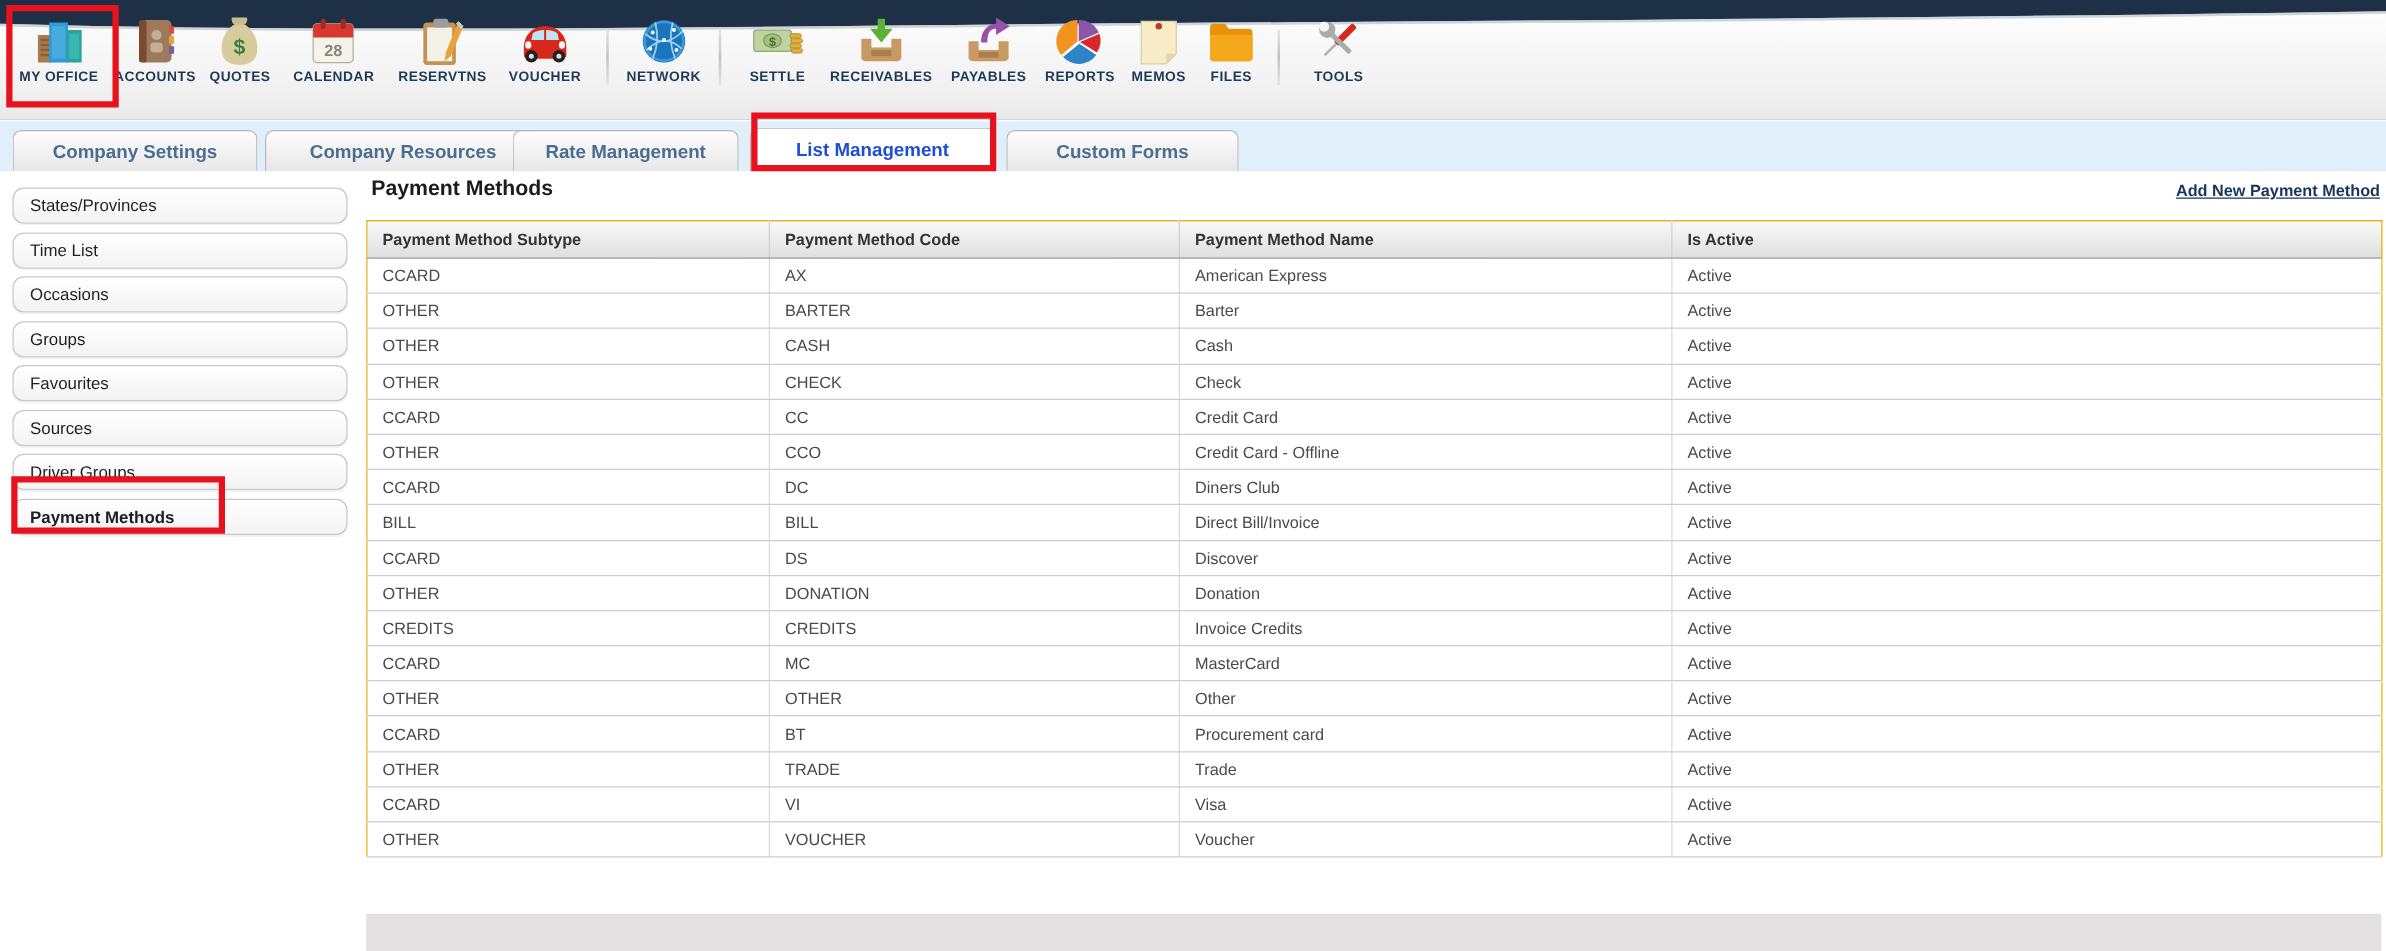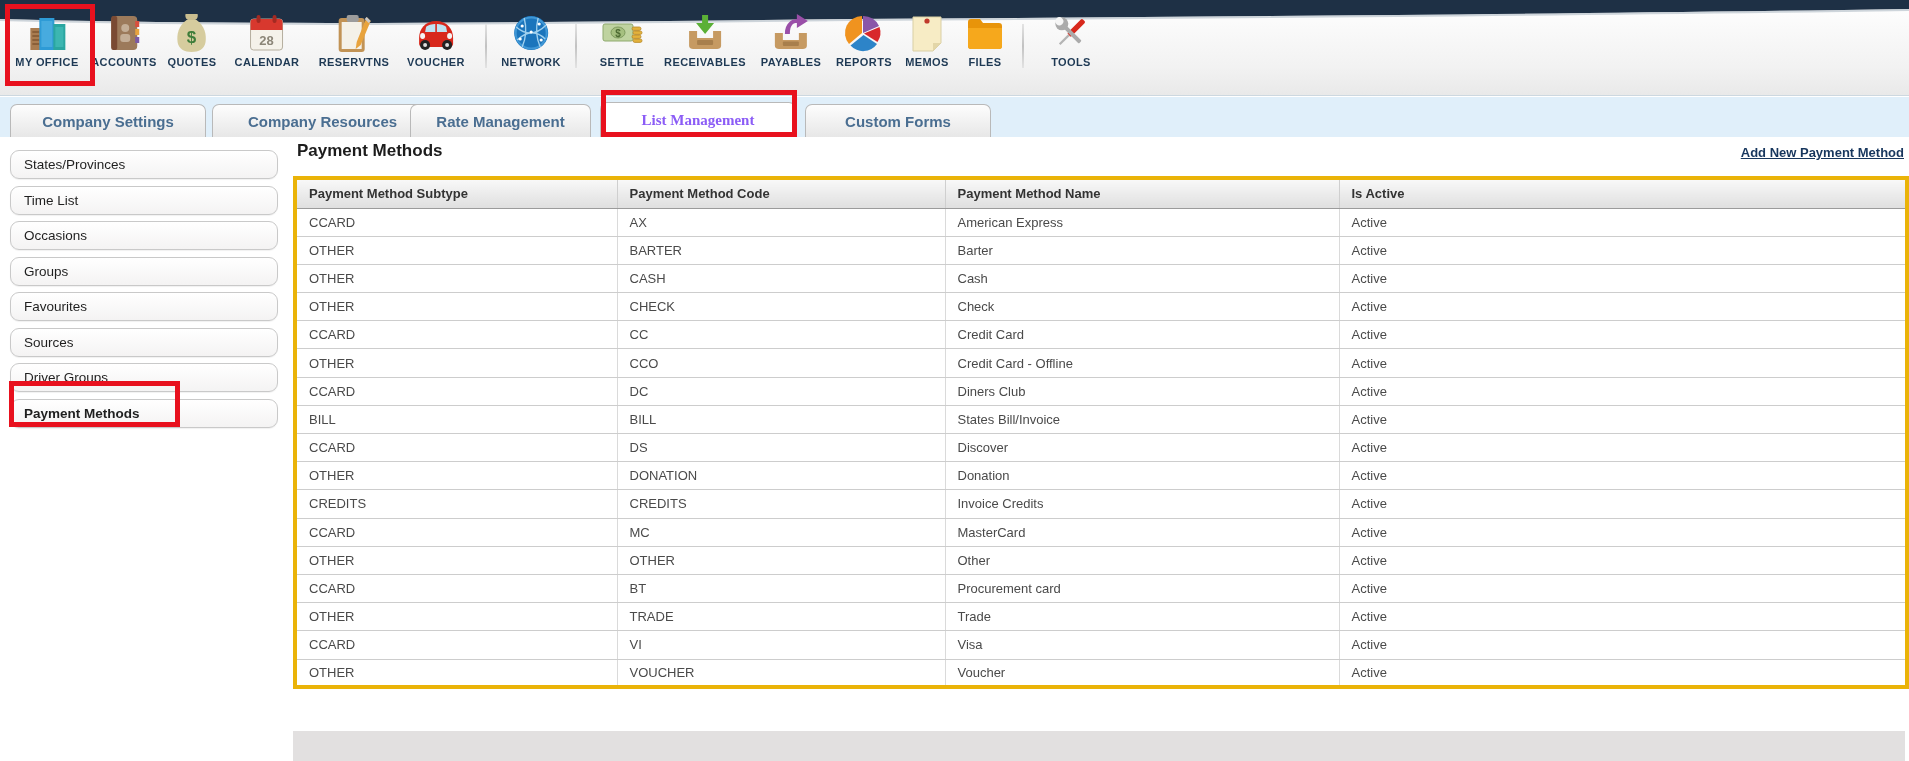--- a/index.html
+++ b/index.html
@@ -18,37 +18,37 @@
             color:#1e3954; letter-spacing:.4px; white-space:nowrap; }
   .tsep { position:absolute; top:24px; width:2px; height:44px;
           background:linear-gradient(#e3e3e3,#c2c2c2,#e3e3e3); }
 
   
   .tabstrip { position:absolute; left:0; top:97px; width:1909px; height:40px; background:#e0effa; }
   .tab { position:absolute; bottom:0; height:33px; display:flex; align-items:center; justify-content:center;
          border:1px solid #b9b9b9; border-bottom:none; border-radius:7px 7px 0 0;
          background:linear-gradient(#fdfdfd,#e7e7e7); color:#4a6e91;
          font-size:15px; font-weight:bold; cursor:pointer; }
-  .tab.active { background:#ffffff; color:#8b5cf6; height:35px;font-family:Liberation Serif, serif; }
+  .tab.active { background:#ffffff; color:#1d4ed8; height:35px; }
 
   
   .sidebar { position:absolute; left:10px; top:150px; width:268px;text-align:right; }
   .side-item { height:29px; margin-bottom:6.5px; border:1px solid #c9c9c9; border-radius:9px;
                background:linear-gradient(#ffffff,#f4f3f3); display:flex; align-items:center;
                padding-left:13px; font-size:13.5px; color:#1f1f1f; cursor:pointer;
                box-shadow:0 1px 1px rgba(0,0,0,.06); }
   .side-item.selected { font-weight:bold; }
 
   
   .main-title { position:absolute; left:297px; top:141px; font-size:17px; font-weight:bold; color:#1c1c1c; }
   .add-link { position:absolute; right:5px; top:145px; font-size:13px; font-weight:600;
               color:#17365d; text-decoration:underline; cursor:pointer; }
   table.pm { position:absolute; left:293px; top:176px; width:1612px;
              border-collapse:collapse; table-layout:fixed;
-             border:4px solid #eab308; }
+             border:1px solid #eab308; }
   table.pm th { height:30px; background:linear-gradient(#f8f8f8,#dfdfdf);
                 border-bottom:1px solid #9b9b9b; border-right:1px solid #cfcfcf;
                 font-size:13px; font-weight:bold; color:#333; text-align:left; padding-left:12px; }
   table.pm td { height:28.2px; border-bottom:1px solid #cdcdcd; border-right:1px solid #dadada;
                 font-size:13px; color:#4a4a4a; padding-left:12px; background:#fff;
                 white-space:nowrap; overflow:hidden; }
   table.pm th:last-child, table.pm td:last-child { border-right:none; }
   .footer-band { position:absolute; left:293px; top:731px; width:1612px; height:30px; background:#e2e0e0; }
 
   
@@ -294,21 +294,21 @@
         </tr>
         <tr>
           <td>CCARD</td>
           <td>DC</td>
           <td>Diners Club</td>
           <td>Active</td>
         </tr>
         <tr>
           <td>BILL</td>
           <td>BILL</td>
-          <td>States Bill/Invoice</td>
+          <td>Direct Bill/Invoice</td>
           <td>Active</td>
         </tr>
         <tr>
           <td>CCARD</td>
           <td>DS</td>
           <td>Discover</td>
           <td>Active</td>
         </tr>
         <tr>
           <td>OTHER</td>

